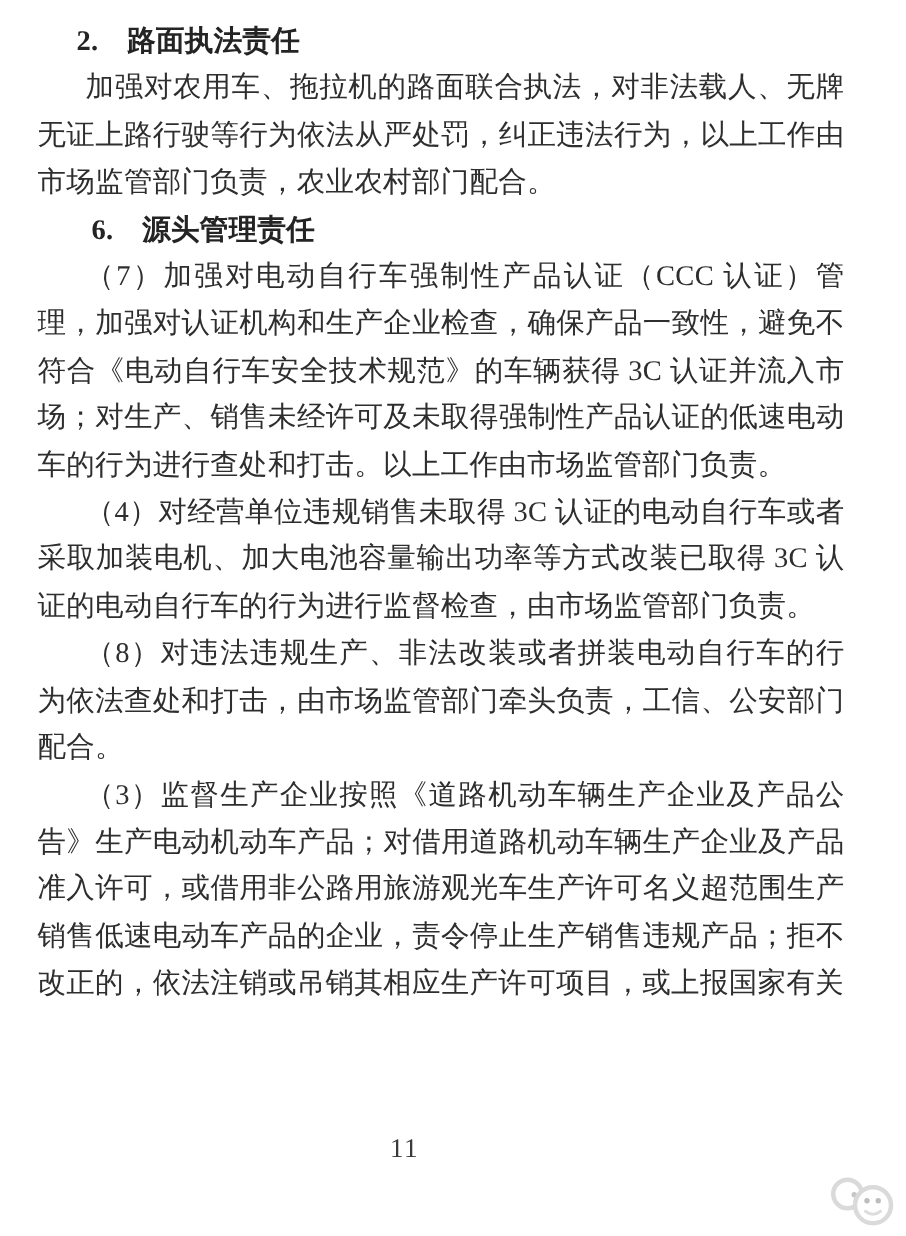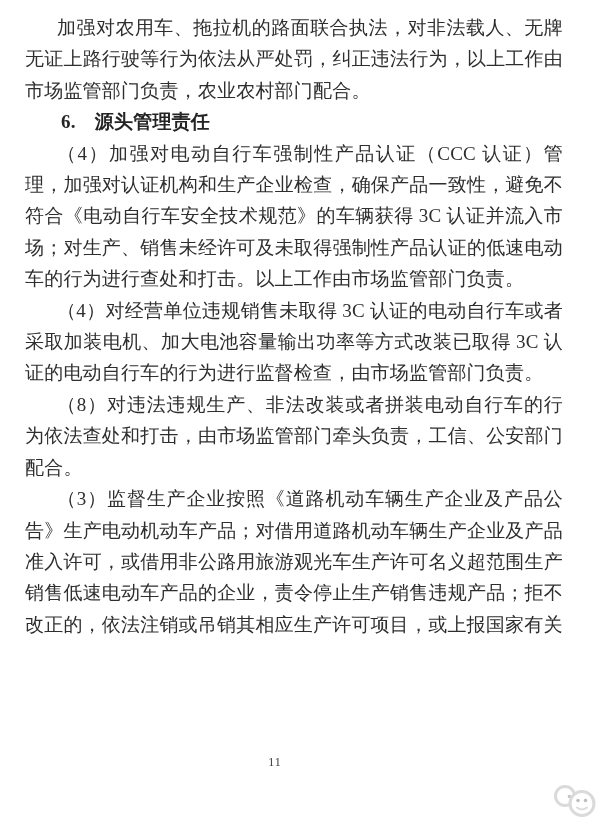--- a/index.html
+++ b/index.html
@@ -31,22 +31,21 @@
   .hd-b{text-indent:30px;}
   .hd-c{text-indent:36px;}
   .para{
     margin:0;
     text-indent:32px;
   }
   .pagenum{
     position:absolute;
     left:260px;top:755px;
     width:30px;
-    text-align:center;
-    font-size:12px;
+    font-size:18px;
     color:#3a3a3a;
     letter-spacing:1px;
   }
   .watermark{
     position:absolute;
     right:4px;bottom:4px;
     display:flex;
     align-items:center;
     gap:1px;
   }
@@ -59,23 +58,24 @@
     letter-spacing:2px;
     text-shadow:0 1px 1px #ffffff,0 -1px 1px #f0f0f0;
   }
 </style>
 </head>
 <body>
 
 <div class="page">
 
   <main class="textblock">
+    <h3 class="hd hd-a">2.　路面执法责任</h3>
     <p class="para">加强对农用车、拖拉机的路面联合执法，对非法载人、无牌无证上路行驶等行为依法从严处罚，纠正违法行为，以上工作由市场监管部门负责，农业农村部门配合。</p>
     <h3 class="hd hd-c">6.　源头管理责任</h3>
-    <p class="para">（4）加强对电动自行车强制性产品认证（CCC 认证）管理，加强对认证机构和生产企业检查，确保产品一致性，避免不符合《电动自行车安全技术规范》的车辆获得 3C 认证并流入市场；对生产、销售未经许可及未取得强制性产品认证的低速电动车的行为进行查处和打击。以上工作由市场监管部门负责。</p>
+    <p class="para">（7）加强对电动自行车强制性产品认证（CCC 认证）管理，加强对认证机构和生产企业检查，确保产品一致性，避免不符合《电动自行车安全技术规范》的车辆获得 3C 认证并流入市场；对生产、销售未经许可及未取得强制性产品认证的低速电动车的行为进行查处和打击。以上工作由市场监管部门负责。</p>
     <p class="para">（4）对经营单位违规销售未取得 3C 认证的电动自行车或者采取加装电机、加大电池容量输出功率等方式改装已取得 3C 认证的电动自行车的行为进行监督检查，由市场监管部门负责。</p>
     <p class="para">（8）对违法违规生产、非法改装或者拼装电动自行车的行为依法查处和打击，由市场监管部门牵头负责，工信、公安部门配合。</p>
     <p class="para">（3）监督生产企业按照《道路机动车辆生产企业及产品公告》生产电动机动车产品；对借用道路机动车辆生产企业及产品准入许可，或借用非公路用旅游观光车生产许可名义超范围生产销售低速电动车产品的企业，责令停止生产销售违规产品；拒不改正的，依法注销或吊销其相应生产许可项目，或上报国家有关</p>
   </main>
 
   <div class="pagenum">11</div>
 
   <div class="watermark">
     <svg class="wm-icon" width="48" height="38" viewBox="0 0 48 38" aria-hidden="true">
       <circle cx="13" cy="14" r="9.5" fill="none" stroke="#dadada" stroke-width="3"></circle>

